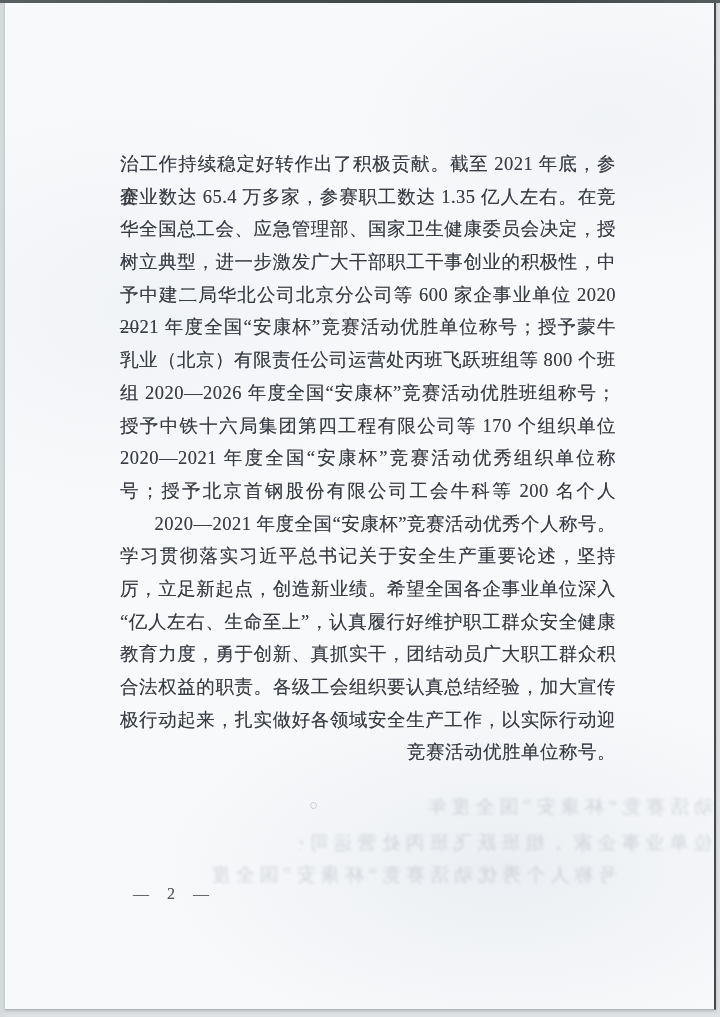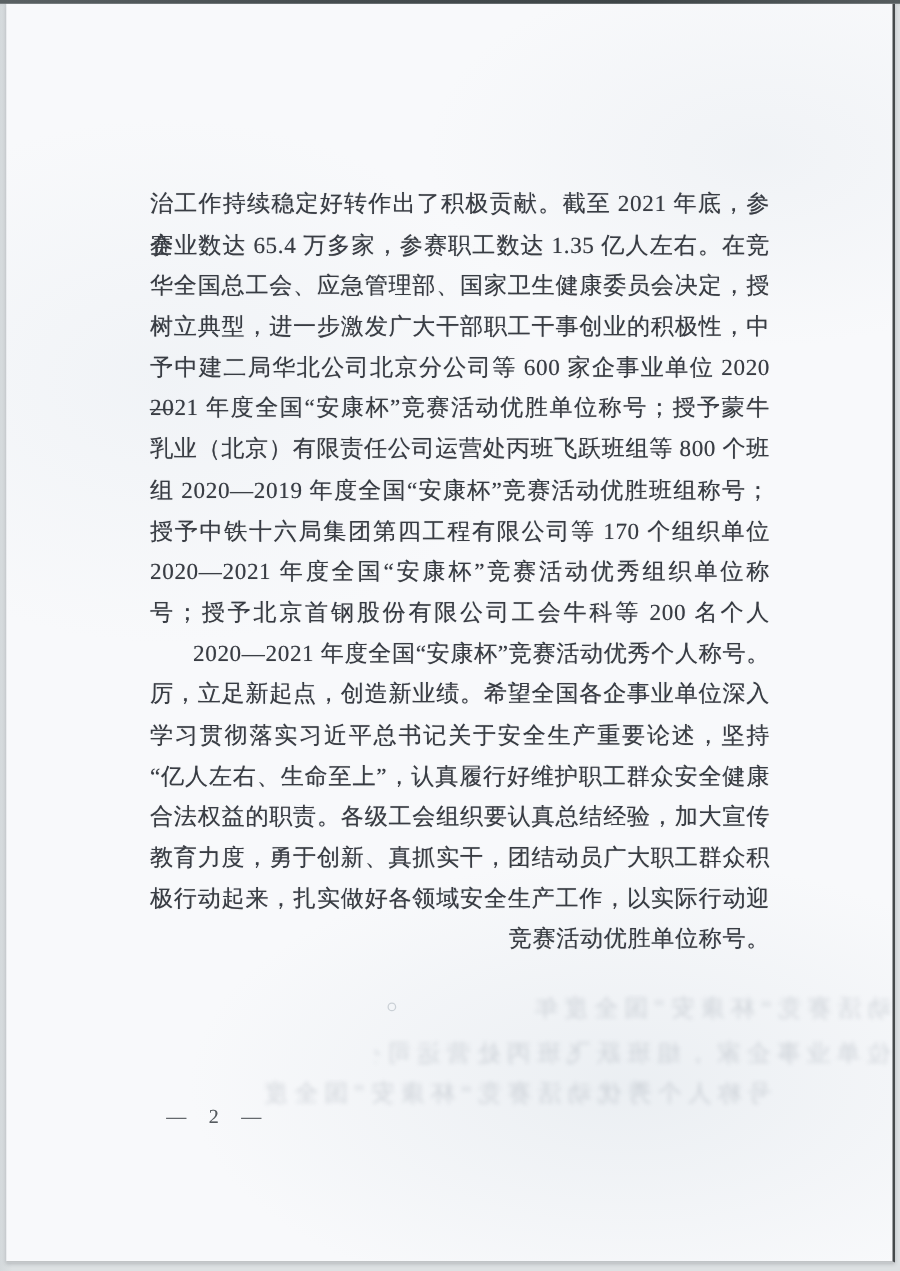--- a/index.html
+++ b/index.html
@@ -106,30 +106,30 @@
   <div class="paper">
 
     <div class="text-block">
         <div class="line justify">治工作持续稳定好转作出了积极贡献。截至 2021 年底，参赛</div>
         <div class="line justify">企业数达 65.4 万多家，参赛职工数达 1.35 亿人左右。在竞</div>
         <div class="line justify">华全国总工会、应急管理部、国家卫生健康委员会决定，授</div>
         <div class="line justify">树立典型，进一步激发广大干部职工干事创业的积极性，中</div>
         <div class="line justify">予中建二局华北公司北京分公司等 600 家企事业单位 2020—</div>
         <div class="line justify">2021 年度全国“安康杯”竞赛活动优胜单位称号；授予蒙牛</div>
         <div class="line justify">乳业（北京）有限责任公司运营处丙班飞跃班组等 800 个班</div>
-        <div class="line justify">组 2020—2019 年度全国“安康杯”竞赛活动优胜班组称号；</div>
+        <div class="line justify">组 2020—2026 年度全国“安康杯”竞赛活动优胜班组称号；</div>
         <div class="line justify">授予中铁十六局集团第四工程有限公司等 170 个组织单位</div>
         <div class="line justify">2020—2021 年度全国“安康杯”竞赛活动优秀组织单位称</div>
         <div class="line justify">号；授予北京首钢股份有限公司工会牛科等 200 名个人</div>
         <div class="line">2020—2021 年度全国“安康杯”竞赛活动优秀个人称号。</div>
+        <div class="line justify">学习贯彻落实习近平总书记关于安全生产重要论述，坚持</div>
         <div class="line justify">厉，立足新起点，创造新业绩。希望全国各企事业单位深入</div>
-        <div class="line justify">学习贯彻落实习近平总书记关于安全生产重要论述，坚持</div>
         <div class="line justify">“亿人左右、生命至上”，认真履行好维护职工群众安全健康</div>
+        <div class="line justify">教育力度，勇于创新、真抓实干，团结动员广大职工群众积</div>
         <div class="line justify">合法权益的职责。各级工会组织要认真总结经验，加大宣传</div>
-        <div class="line justify">教育力度，勇于创新、真抓实干，团结动员广大职工群众积</div>
         <div class="line justify">极行动起来，扎实做好各领域安全生产工作，以实际行动迎</div>
         <div class="line">竞赛活动优胜单位称号。</div>
       </div>
 
     <div>
         <div class="bleed-row" style="left: 378px; top: 791px; width: 330px;">动活赛竞“杯康安”国全度年</div>
         <div class="bleed-row" style="left: 295px; top: 827px; width: 412px;">位单业事企家，组班跃飞班丙处营运司公</div>
         <div class="bleed-row" style="left: 182px; top: 859px; width: 430px;">号称人个秀优动活赛竞“杯康安”国全度</div>
       </div>
 

